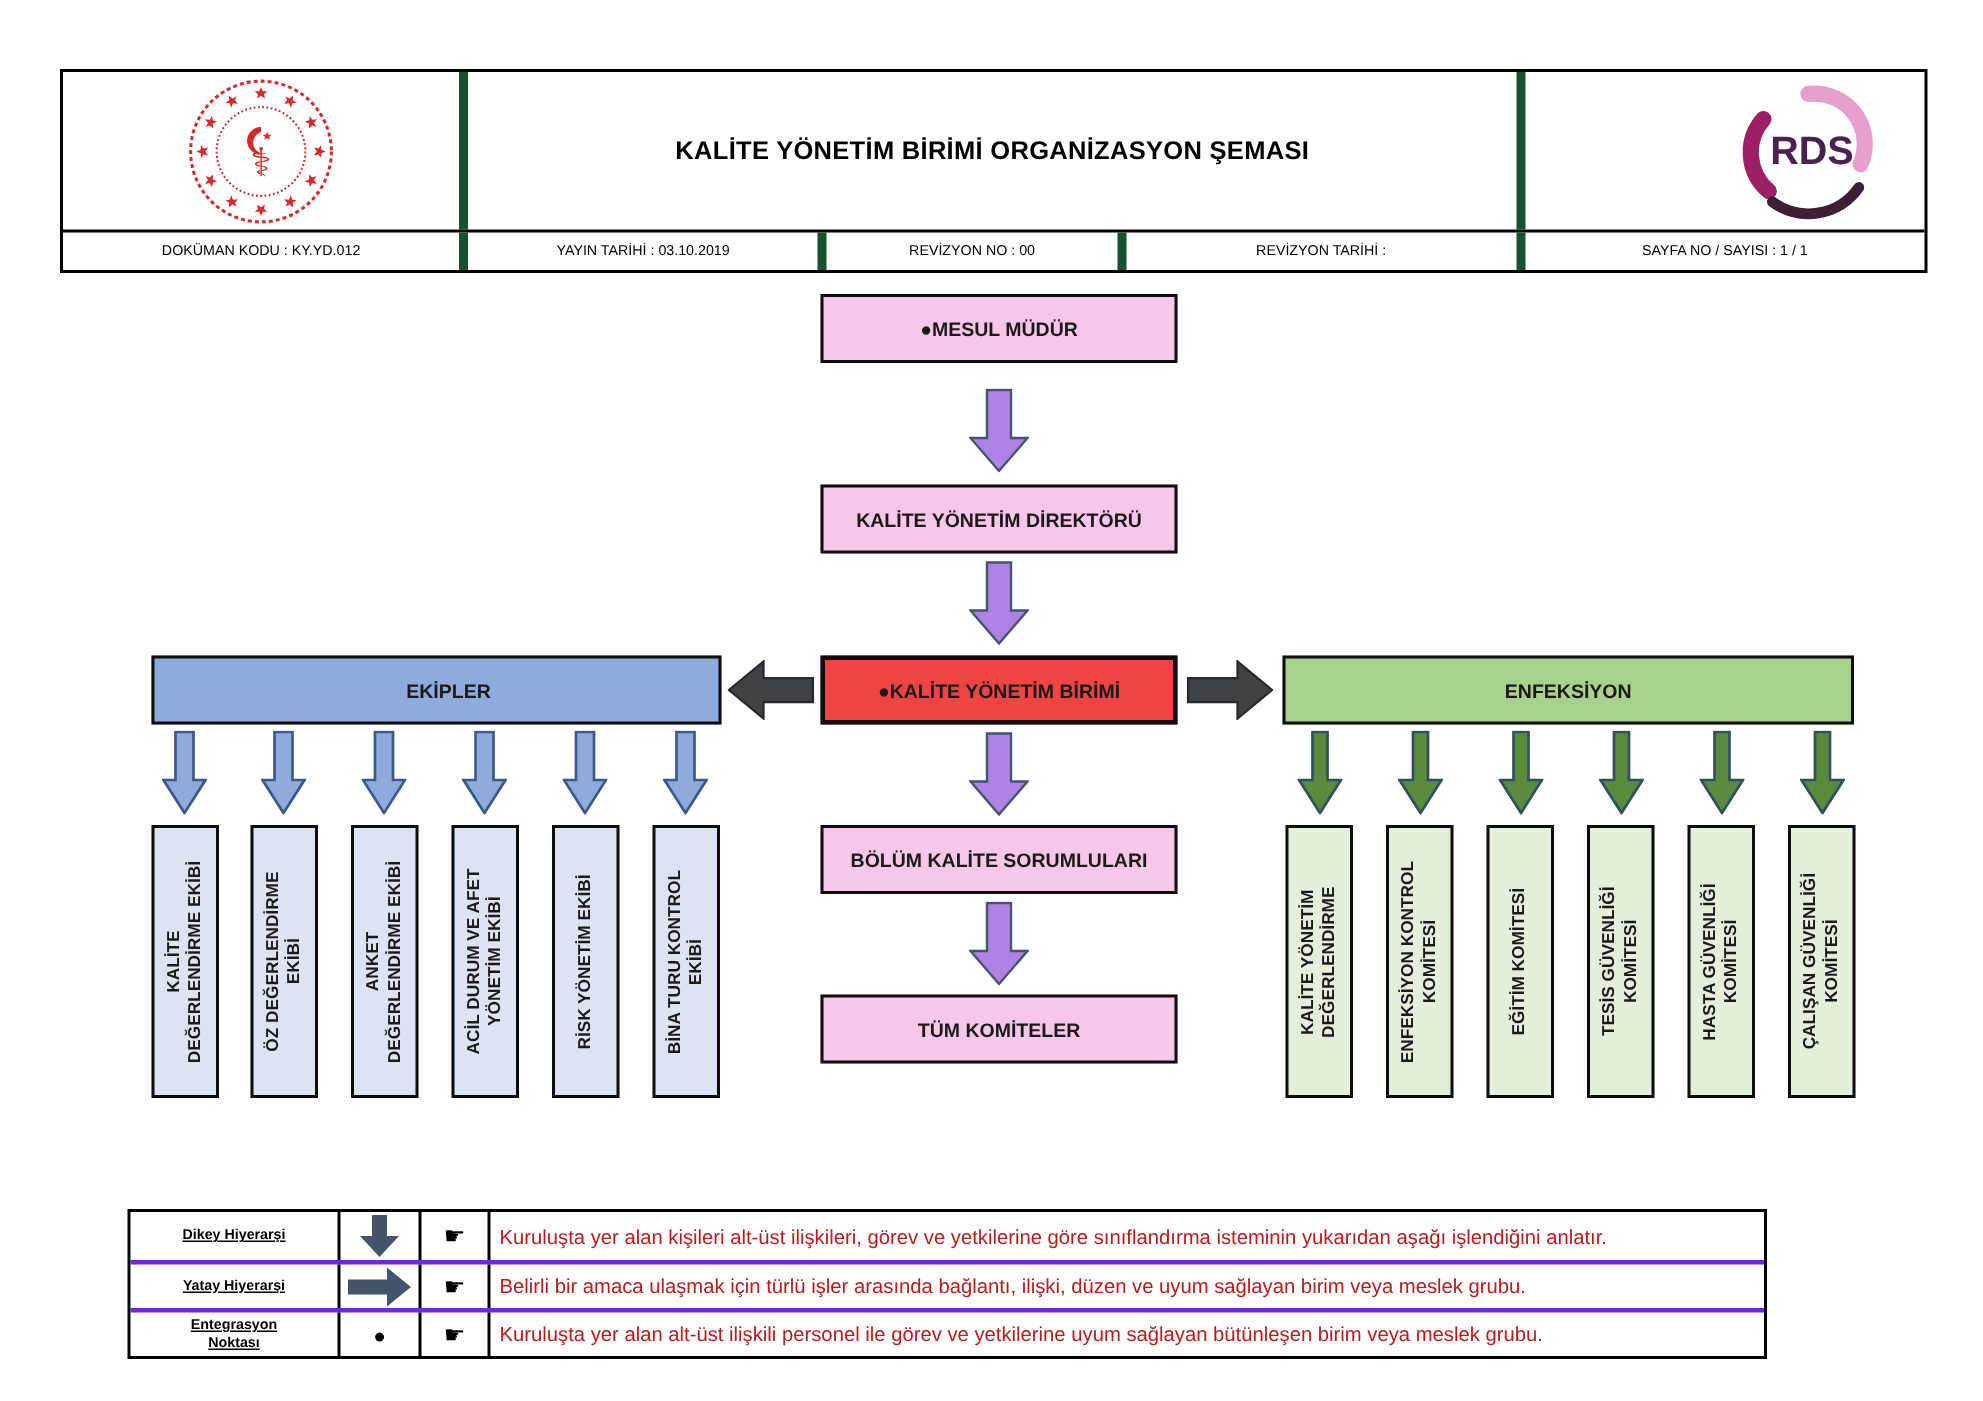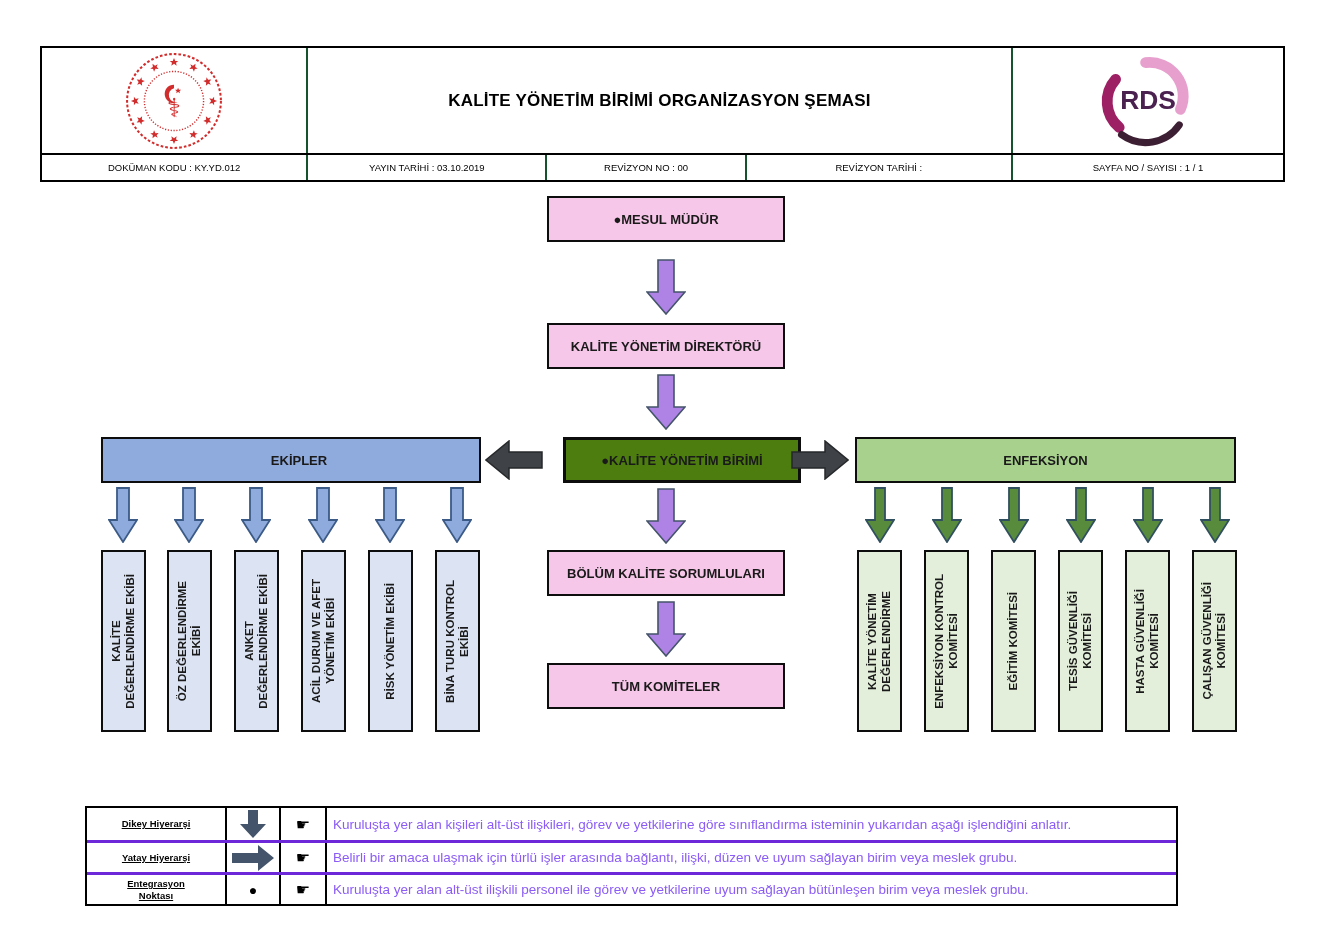--- a/index.html
+++ b/index.html
@@ -6,33 +6,33 @@
   html,body { background:#ffffff; }
   body { font-family:"Liberation Sans", sans-serif; }
   .page { position:relative; width:1322px; height:934px; background:#fff; overflow:hidden; }
   .abs { position:absolute; }
 
   
   .hdr { left:40px; top:46px; width:1245px; height:136px; border:2px solid #000; display:flex; flex-direction:column; }
   .hdr-row1 { display:flex; height:107px; border-bottom:2px solid #000; }
   .hdr-row2 { display:flex; flex:1; }
   .hc { display:flex; align-items:center; justify-content:center; }
-  .hc + .hc { border-left:2px solid #14532d; }
+  .hc + .hc { border-left:6px solid #14532d; }
   .logo-cell  { width:265px; }
   .title-cell { width:707px; }
-  .rds-cell   { width:273px; }
+  .rds-cell   { width:273px;justify-content:flex-end; }
   .page-title { font-size:17px; font-weight:bold; letter-spacing:.2px; color:#000; text-align:center; }
   .m1{width:265px} .m2{width:240px} .m3{width:200px} .m4{width:267px} .m5{width:273px}
   .meta { font-size:9.5px; color:#000; white-space:nowrap; }
 
   
   .node { width:238px; height:46px; left:547px; background:#F7C7E9; border:2px solid #0d0d0d;
           display:flex; align-items:center; justify-content:center;
           font-weight:bold; font-size:13px; color:#1a1a1a; text-align:center; }
-  .node.hot { background:#4d7c0f; border-width:3px;margin-left:16px; }
+  .node.hot { background:#ef4444; border-width:3px; }
 
   .groupbox { height:46px; top:437px; border:2px solid #0d0d0d; display:flex; align-items:center; justify-content:center;
               font-weight:bold; font-size:13px; color:#1a1a1a; }
   .teams-hdr { left:101px; width:380px; background:#8FAADC;padding-left:16px; }
   .comm-hdr  { left:855px; width:381px; background:#A9D18E; }
 
   .vbox { width:45px; height:182px; top:550px; border:2px solid #0d0d0d;
           display:flex; align-items:center; justify-content:center; }
   .vbox.blue  { background:#DCE4F4; }
   .vbox.green { background:#E3EFDB; }
@@ -43,21 +43,21 @@
 
   
   .legend { left:85px; top:806px; width:1093px; border:2px solid #000; }
   .lrow { display:flex; height:32px; }
   .lrow + .lrow { border-top:3px solid #6d28d9; }
   .lc { display:flex; align-items:center; justify-content:center; }
   .lc + .lc { border-left:2px solid #000; }
   .lc-term { width:138px; font-size:9.5px; font-weight:bold; text-align:center; white-space:pre-line; line-height:1.2;text-decoration:underline; }
   .lc-sym  { width:54px; }
   .lc-hand { width:46px; font-size:16px; }
-  .lc-desc { flex:1; justify-content:flex-start; padding-left:6px; font-size:13.5px; color:#8b5cf6; white-space:nowrap; overflow:hidden; }
+  .lc-desc { flex:1; justify-content:flex-start; padding-left:6px; font-size:13.5px; color:#b91c1c; white-space:nowrap; overflow:hidden; }
   .bullet-glyph { font-size:14px; line-height:1; }
 </style>
 </head>
 <body>
 
 <div class="page">
 
   <div class="abs hdr">
     <div class="hdr-row1">
       <div class="hc logo-cell">

